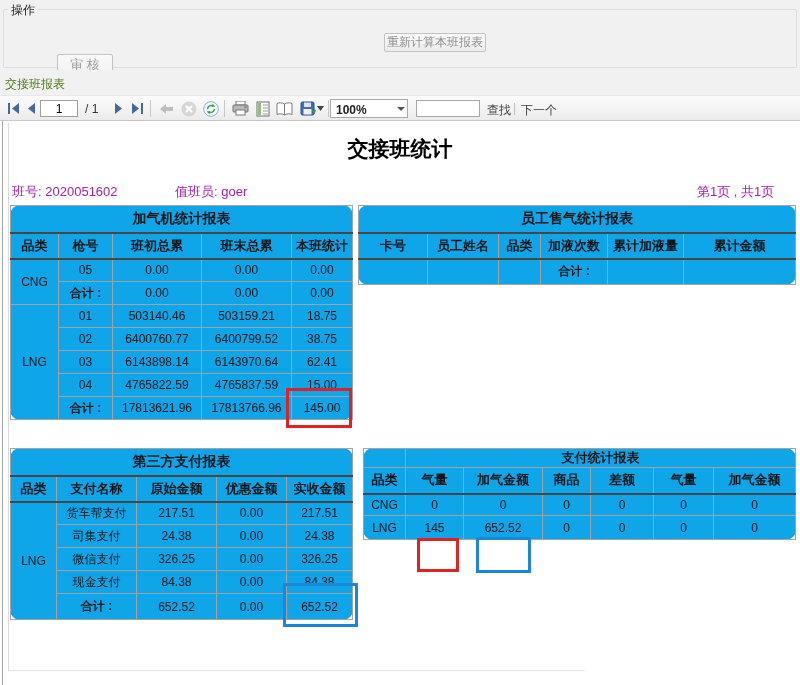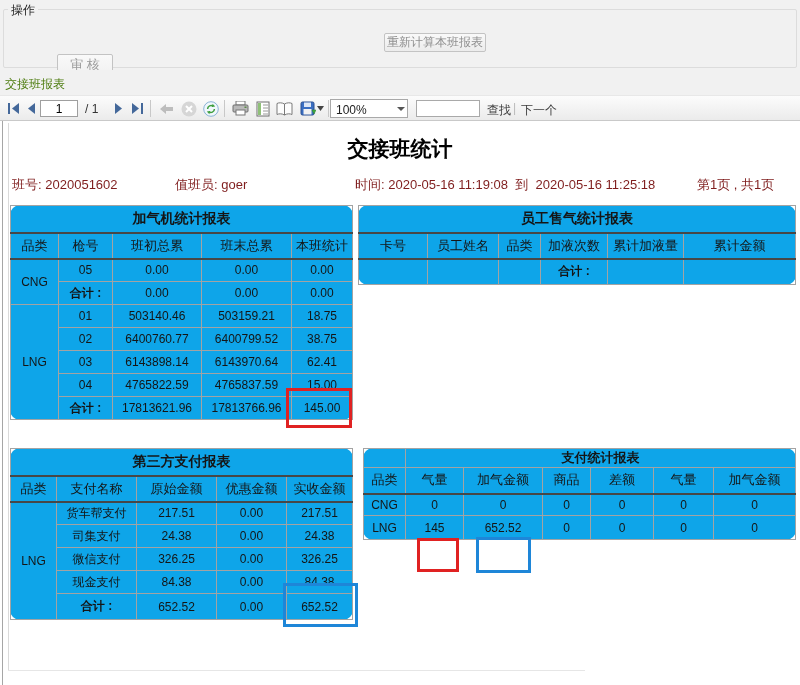--- a/index.html
+++ b/index.html
@@ -23,48 +23,48 @@
   
   #toolbar { position:absolute; left:0; top:95px; width:800px; height:26px;
              background:linear-gradient(#fcfcfc,#ebebeb); border-top:1px solid #e8e8e8; border-bottom:1px solid #c9c9c9; }
   .tb { position:absolute; top:4px; width:17px; height:17px; display:flex; align-items:center; justify-content:center; }
   .tb svg { display:block; }
   .tb-sep { position:absolute; top:4px; width:1px; height:17px; background:#c8c8c8; }
   #page-input { position:absolute; left:40px; top:4px; width:38px; height:17px; border:1px solid #9f9f9f;
                 font-size:12px; text-align:center; font-family:"Liberation Sans",sans-serif; }
   #page-total { position:absolute; left:85px; top:6px; font-size:12px; color:#333; }
   #zoom-combo { position:absolute; left:330px; top:3px; width:78px; height:19px; background:#fff;
-                border:1px solid #a9a9a9; font-size:12px; color:#222; }
+                border:1px solid #a9a9a9; font-size:12px; color:#222;font-weight:bold; }
   #zoom-combo .zv { position:absolute; left:5px; top:3px; }
   #zoom-combo .caret { position:absolute; right:2px; top:7px; width:0; height:0;
                 border-left:4px solid transparent; border-right:4px solid transparent; border-top:4px solid #555; }
   #search-input { position:absolute; left:416px; top:4px; width:64px; height:17px; border:1px solid #a9a9a9;
                   font-size:12px; font-family:"Liberation Sans",sans-serif; padding:0 3px; }
   #find-label { position:absolute; left:487px; top:6px; font-size:12px; color:#3c3c3c; }
   #find-sep   { position:absolute; left:513px; top:5px; font-size:12px; color:#bbb; }
   #next-label { position:absolute; left:521px; top:6px; font-size:12px; color:#3c3c3c; }
 
   
   #report { position:absolute; left:0; top:121px; width:800px; height:564px; background:#fff; }
   #viewer-border { position:absolute; left:2px; top:0; width:1px; height:564px; background:#a6a6a6; }
   #page-edge { position:absolute; left:8px; top:2px; width:1px; height:548px; background:#dadada; }
   #page-bottom-edge { position:absolute; left:8px; top:549px; width:577px; height:1px; background:#e6e6e6; }
 
   #rpt-title { position:absolute; left:0; top:14px; width:800px; text-align:center;
                font-size:21px; font-weight:bold; color:#000; }
-  .info { position:absolute; top:55px; font-size:13px; color:#7f1d1d; white-space:nowrap; }
+  .info { position:absolute; top:62px; font-size:13px; color:#a21caf; white-space:nowrap; }
 
   .rpt { position:absolute; border-collapse:collapse; table-layout:fixed; background:#0ea5e9;border-radius:10px; }
   .rpt td { border:1px solid #a3a3a3; text-align:center; font-size:12px; color:#151515;
             padding:0 1px; overflow:hidden; white-space:nowrap; }
   .rpt tr { height:23px; }
   .rpt tr.t-title { height:27px; }
   .rpt tr.t-title td { font-size:14px; font-weight:bold; border-bottom:2px solid #474747; }
   .rpt tr.t-head { height:26px; }
-  .rpt tr.t-head td { font-size:13px; font-weight:normal; border-bottom:2px solid #474747; }
+  .rpt tr.t-head td { font-size:13px; font-weight:bold; border-bottom:2px solid #474747; }
   .rpt tr.t-thin td { font-size:13px; font-weight:bold; }
   .b { font-weight:bold; }
 
   .hl { position:absolute; background:transparent; }
   .hl-red  { border:3px solid #e02222; }
   .hl-blue { border:3px solid #1e86d8; }
 
   #footer-date { position:absolute; left:12px; top:529px; font-size:12px; color:#111; }
 </style>
 </head>
@@ -175,21 +175,20 @@
 
 <div id="report">
   <div id="viewer-border"></div>
   <div id="page-edge"></div>
   <div id="page-bottom-edge"></div>
 
   <div id="rpt-title">交接班统计</div>
 
   <span class="info" style="left:12px"><span>班号:</span> <span>2020051602</span></span>
   <span class="info" style="left:175px"><span>值班员:</span> <span>goer</span></span>
-  <span class="info" style="left:355px"><span>时间:</span> <span>2020-05-16 11:19:08</span>&nbsp; <span>到</span>&nbsp; <span>2020-05-16 11:25:18</span></span>
   <span class="info" style="left:697px">第1页 , 共1页</span>
 
   <table class="rpt" style="left:10px; top:84px; width:342px;">
     <colgroup>
         <col style="width:48px">
         <col style="width:54px">
         <col style="width:89px">
         <col style="width:90px">
         <col style="width:61px">
       </colgroup>

